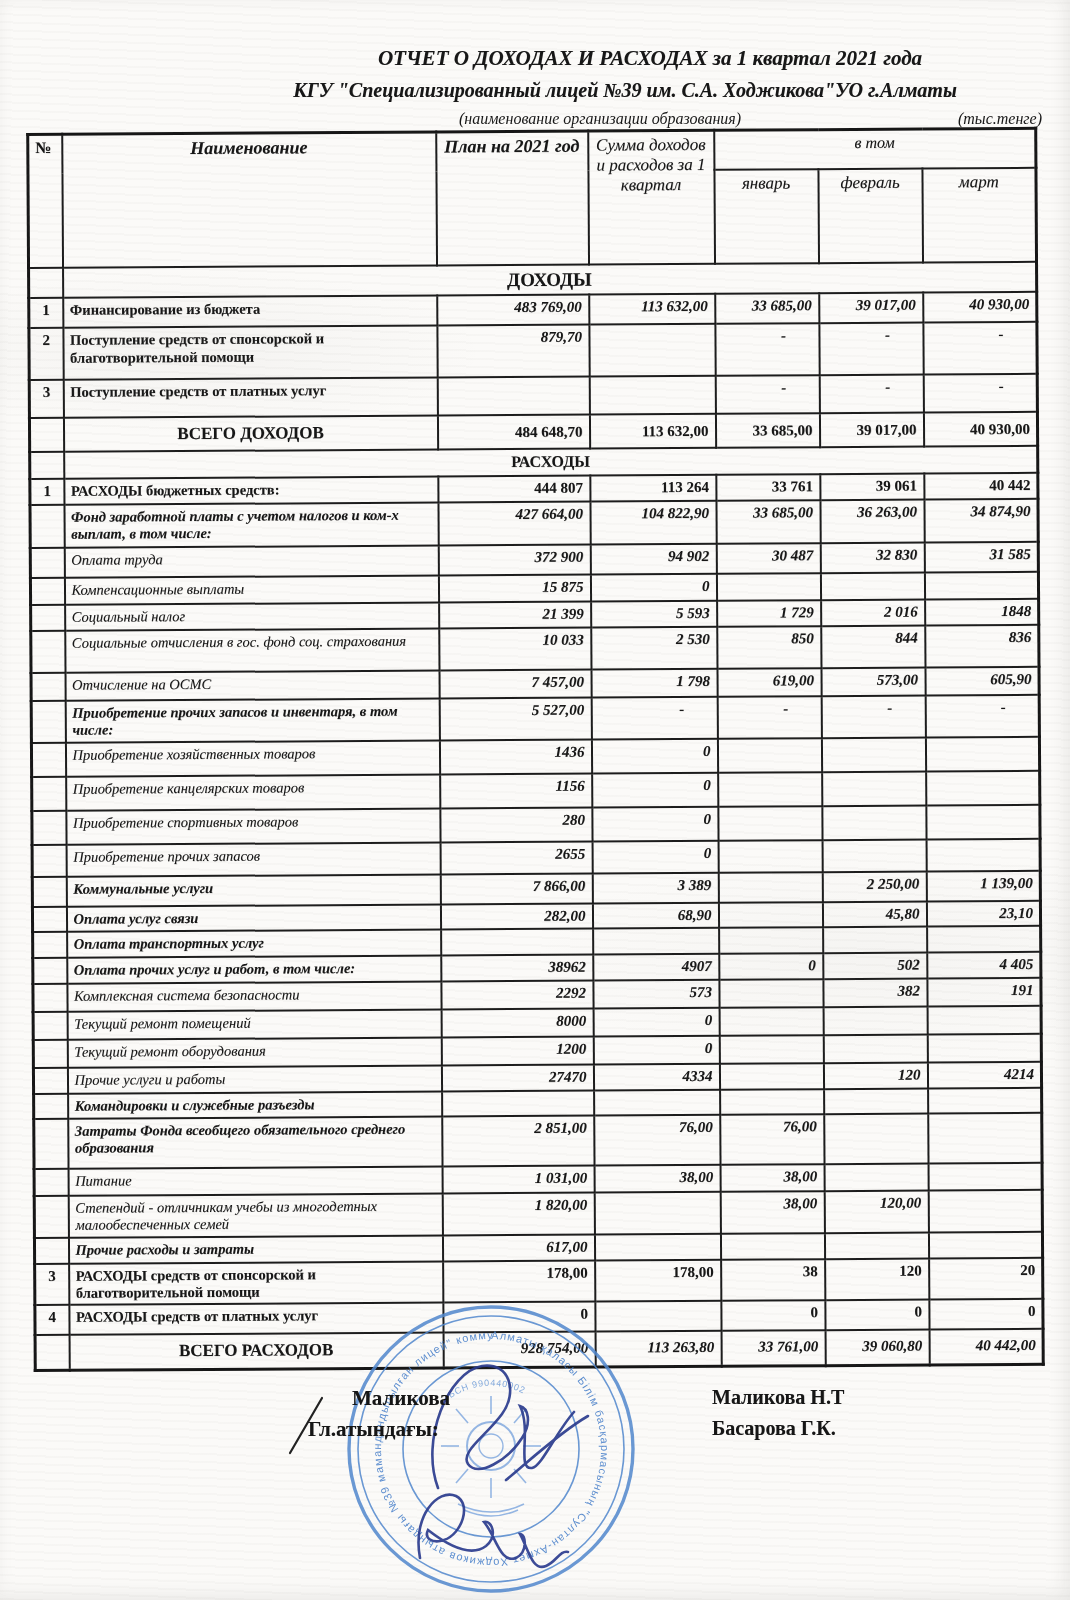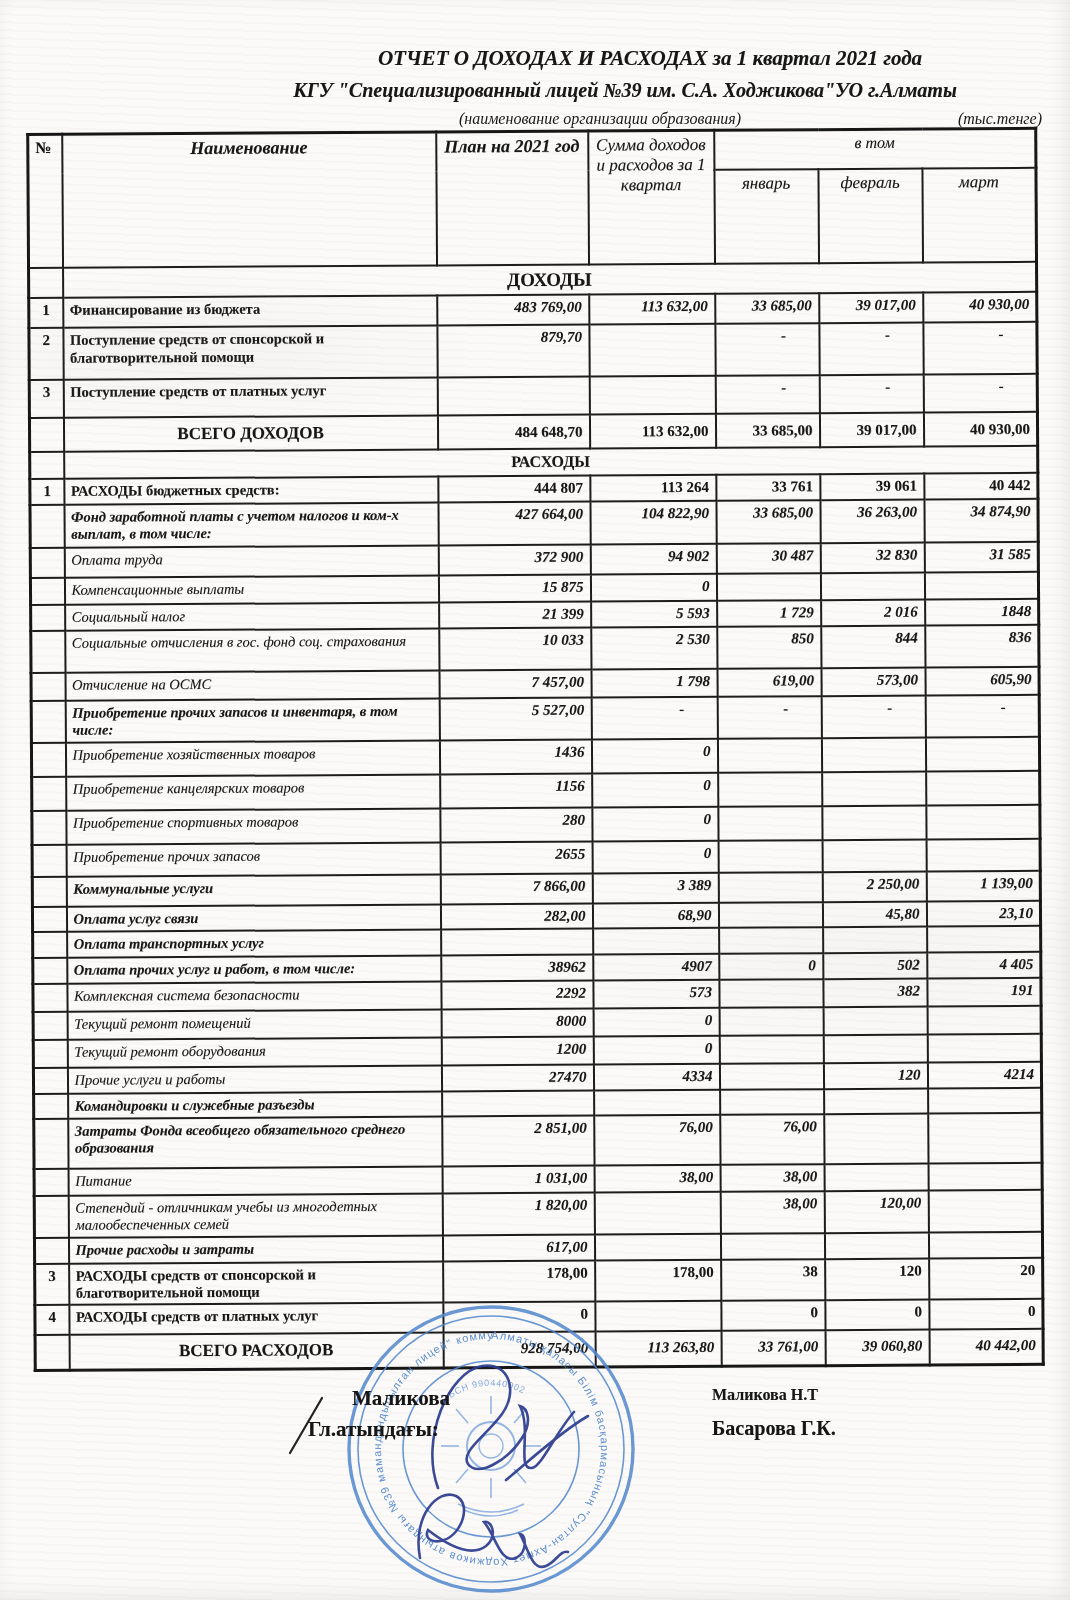--- a/index.html
+++ b/index.html
@@ -52,21 +52,21 @@
   .lb-bi{font-weight:700;font-style:italic;}
   .lb-i{font-style:italic;}
   .vl-b{font-weight:700;font-style:normal;}
   .vl-bi{font-weight:700;font-style:italic;}
   .clip-inner{max-height:33px;overflow:hidden;}
 
   .sig-label{position:absolute;font-weight:700;font-size:21px;white-space:nowrap;
     text-shadow:.3px .3px .6px rgba(20,20,20,.35);z-index:6;}
   .lbl-director{left:352px;top:1386px;}
   .lbl-accountant{left:308px;top:1417px;}
-  .name-director{left:712px;top:1386px;font-size:16px;}
+  .name-director{left:712px;top:1386px;font-size:20px;}
   .name-accountant{left:712px;top:1417px;font-size:20px;}
   .stamp{position:absolute;left:338px;top:1296px;width:306px;height:306px;z-index:3;}
   .inkOverlay{position:absolute;left:270px;top:1320px;width:430px;height:280px;z-index:5;}
 </style>
 </head>
 <body>
 
 <div class="sheet">
 
   <div class="t1">ОТЧЕТ О ДОХОДАХ И РАСХОДАХ за 1 квартал 2021 года</div>

